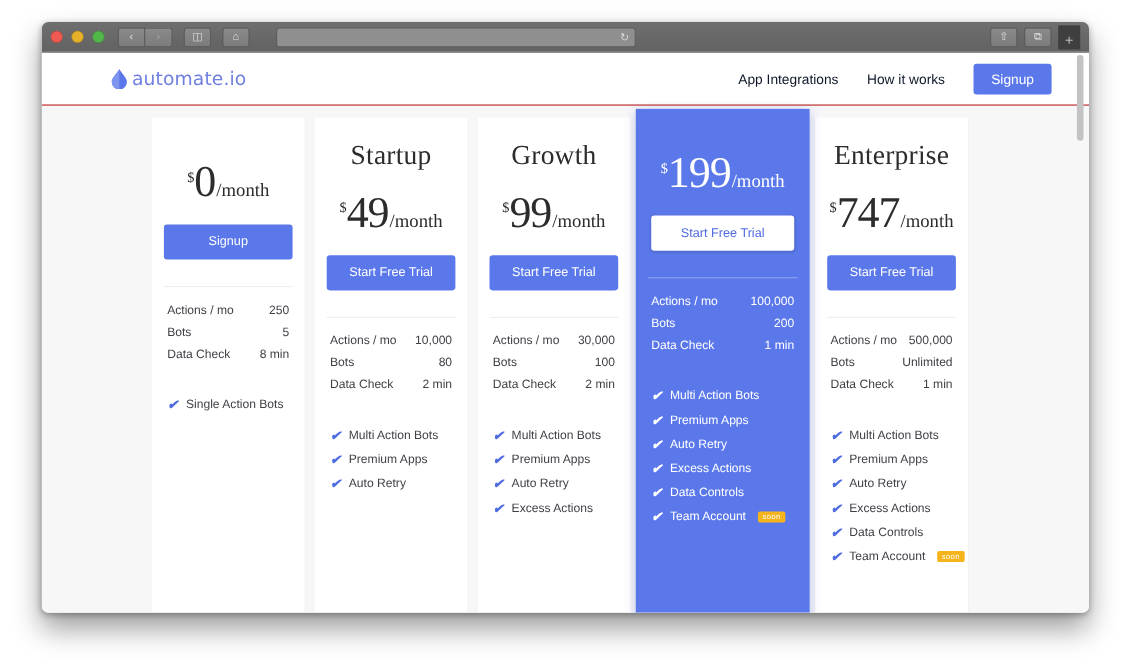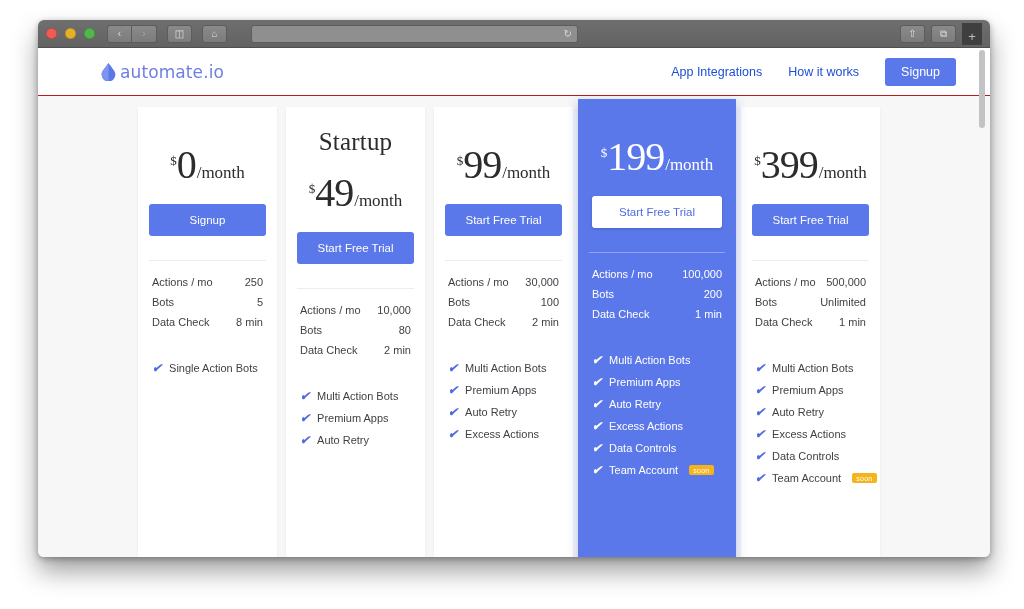--- a/index.html
+++ b/index.html
@@ -91,21 +91,21 @@
     padding: 0 34px 0 62px;
     border-bottom: 1px solid #b91c1c;
   }
   #logo { display: flex; align-items: center; gap: 3px; }
   #logo .drop svg { display: block; }
   #logo .wordmark {
     font-size: 17px; color: #6f7fe0; letter-spacing: .1px;
     font-family: "DejaVu Sans", sans-serif;
   }
   #nav { margin-left: auto; display: flex; align-items: center; gap: 26px; }
-  .nav-link { font-size: 12.5px; color: #1d4ed8; white-space: nowrap; }
+  .nav-link { font-size: 12.5px; color: #0f172a; white-space: nowrap; }
   #signup-btn {
     background: #5b78ea; color: #fff;
     font-size: 12.5px;
     padding: 7px 16px; border-radius: 3px;
     white-space: nowrap;
   }
 
   
   #pricing-row {
     position: relative;
@@ -343,20 +343,21 @@
               <span>Premium Apps</span>
             </div>
             <div class="feature-row">
               <span class="check">✔</span>
               <span>Auto Retry</span>
             </div>
           </div>
         </div>
         <div class="plan-card">
           <div class="plan-top">
+            <div class="plan-name">Growth</div>
             <div class="plan-price">
               <span class="price-cur">$</span>
               <span class="price-amt">99</span>
               <span class="price-per">/month</span>
             </div>
           </div>
           <a class="plan-cta">Start Free Trial</a>
           <div class="plan-divider"></div>
           <div class="plan-stats">
             <div class="stat-row">
@@ -438,23 +439,24 @@
             </div>
             <div class="feature-row">
               <span class="check">✔</span>
               <span>Team Account</span>
               <span class="badge-soon">soon</span>
             </div>
           </div>
         </div>
         <div class="plan-card">
           <div class="plan-top">
+            <div class="plan-name">Enterprise</div>
             <div class="plan-price">
               <span class="price-cur">$</span>
-              <span class="price-amt">399</span>
+              <span class="price-amt">747</span>
               <span class="price-per">/month</span>
             </div>
           </div>
           <a class="plan-cta">Start Free Trial</a>
           <div class="plan-divider"></div>
           <div class="plan-stats">
             <div class="stat-row">
               <span>Actions / mo</span>
               <span class="stat-val">500,000</span>
             </div>

